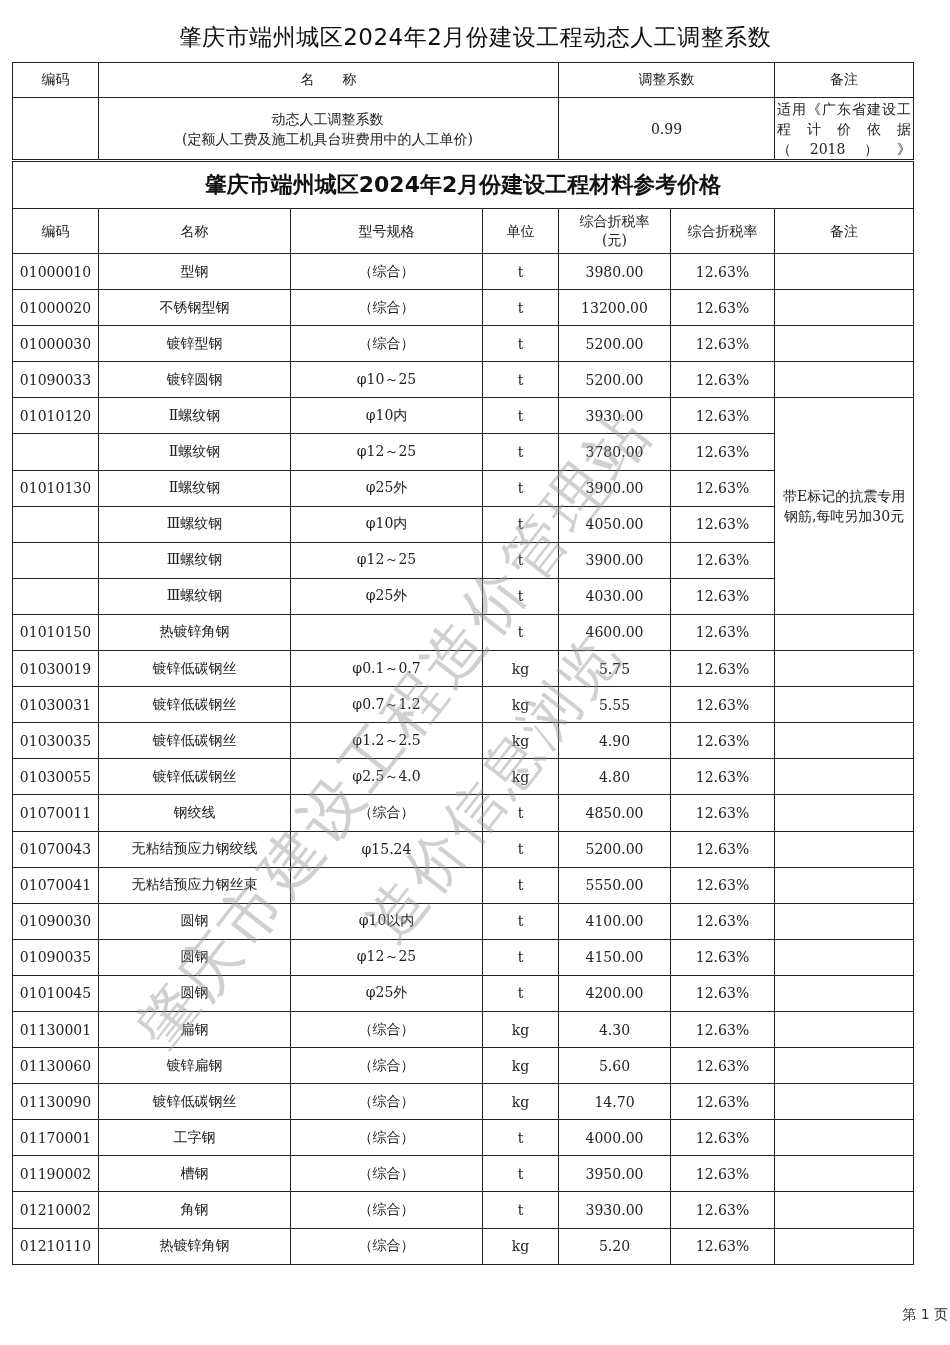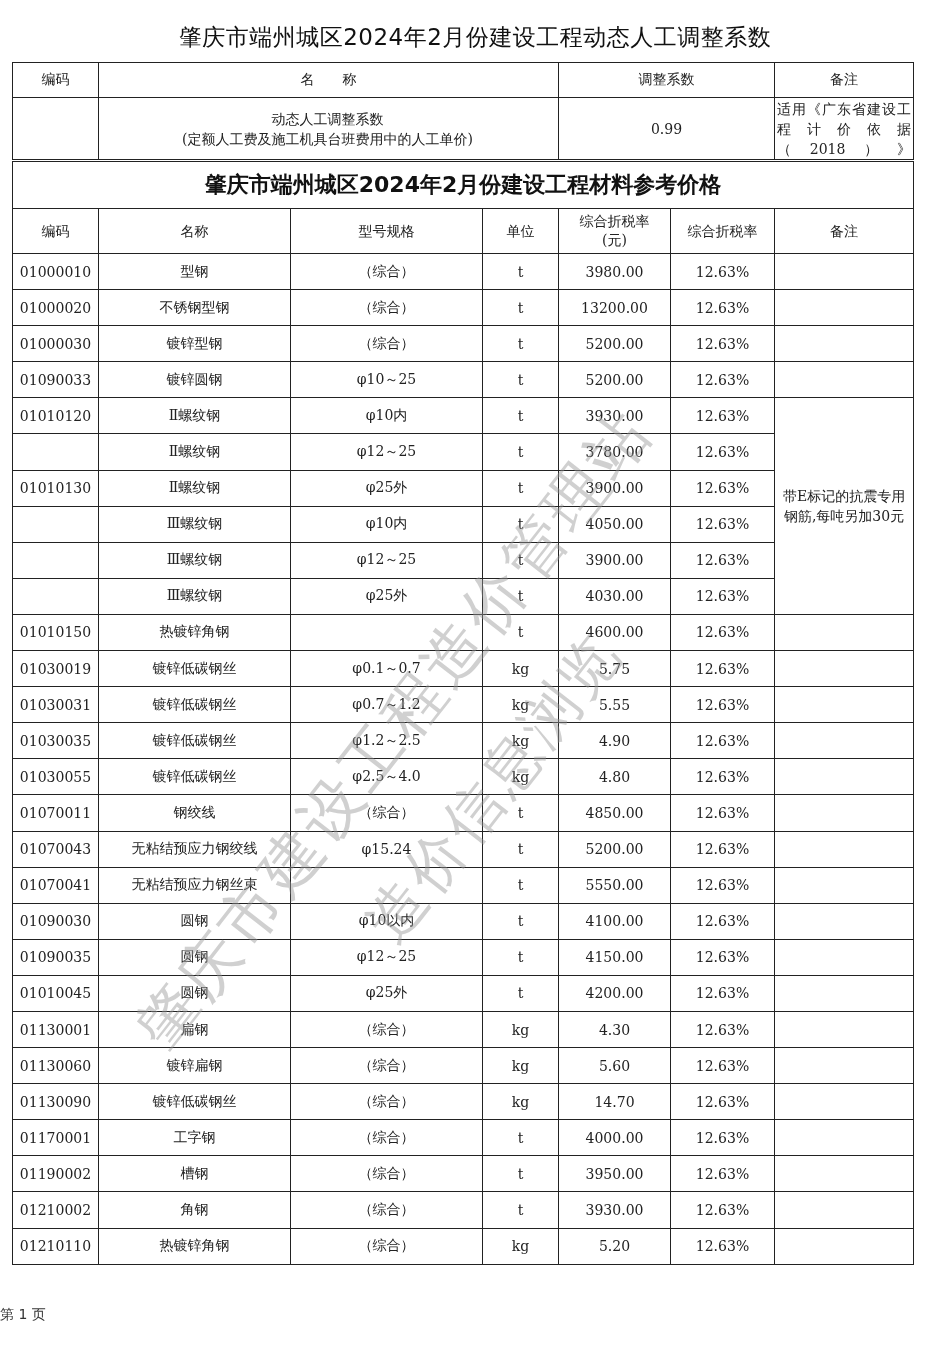--- a/index.html
+++ b/index.html
@@ -15,21 +15,21 @@
   #coef-table .hdr td { height:34px; }
   #coef-table .row td { height:61px; }
   .left-text { text-align:center; padding-left:0; line-height:20px; }
   .note-just { text-align:justify; text-align-last:justify; padding:0 2px; line-height:20px; font-size:14px; }
   #price-table { top:161px; width:901px; }
   .section-title td { height:46px; font-family:"DejaVu Sans","Liberation Sans",sans-serif;
                       font-weight:bold; font-size:22px; color:#111;text-align:center; }
   .phdr td { height:44px; font-size:14px; line-height:19px; }
   .prow td { height:35.1px; font-size:14px; }
   .remark-merged { font-size:14px; line-height:20px; padding:0 6px;text-align:center; }
-  .footer { position:absolute; top:1306px; left:0; width:948px; text-align:left;
+  .footer { position:absolute; top:1306px; left:0; width:948px; text-align:right;
             font-family:"DejaVu Sans","Liberation Sans",sans-serif; font-size:14px; color:#333; }
   .watermark { position:absolute; pointer-events:none; color:rgba(150,150,150,0.45);
                font-family:"DejaVu Sans","Liberation Sans",sans-serif; font-size:62px;
                white-space:nowrap; transform-origin:left center; }
   #wm1 { left:150px; top:1000px; transform:rotate(-52deg); letter-spacing:4px; }
   #wm2 { left:380px; top:895px; transform:rotate(-52deg); font-size:58px; letter-spacing:4px; }
 </style>
 </head>
 <body>
 

